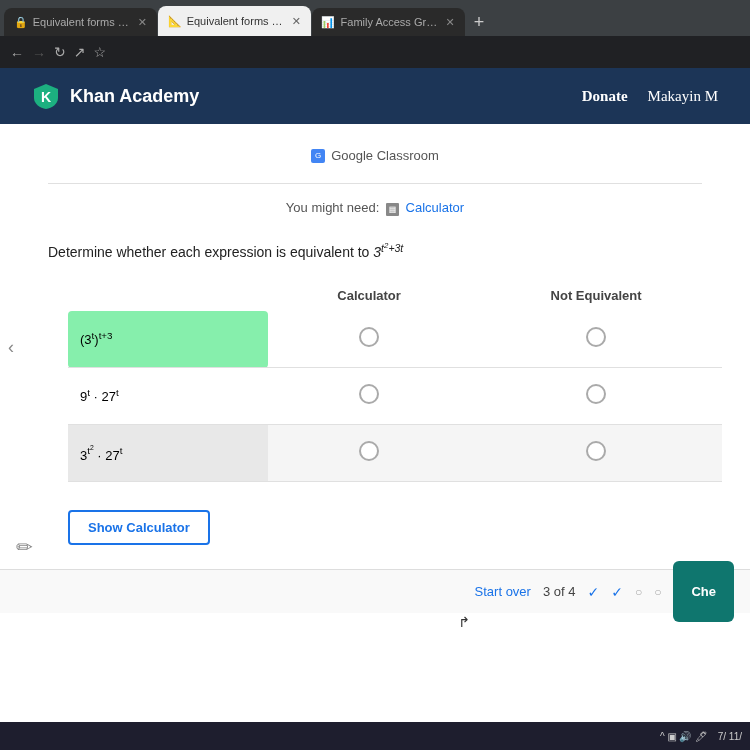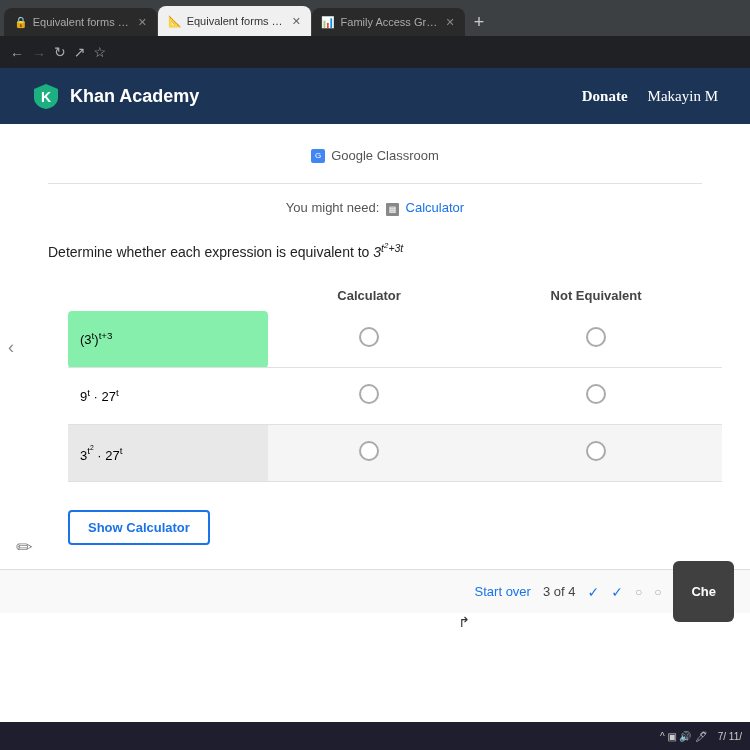--- a/index.html
+++ b/index.html
@@ -143,20 +143,20 @@
     <div style="position:absolute; bottom:10px; left:16px; font-size:20px; color:#888;">✏</div>
   </div>
 
   <div style="position:sticky; bottom:0; background:#f9f9f9; border-top:1px solid #ddd; height:44px; display:flex; align-items:center; padding:0 16px; justify-content:flex-end; gap:12px;">
     <span style="font-size:13px; color:#1a73e8; cursor:pointer; font-weight:500;">Start over</span>
     <span style="font-size:13px; color:#444;">3 of 4</span>
     <span style="color:#1a73e8; font-size:14px;">✓</span>
     <span style="color:#1a73e8; font-size:14px;">✓</span>
     <span style="color:#aaa; font-size:12px;">○</span>
     <span style="color:#aaa; font-size:12px;">○</span>
-    <button style="background:#404040; color:white; padding:23px 18px; border-radius:6px; font-size:13px; font-weight:600; border:none; cursor:pointer;">Che</button>
+    <button style="background:#0f766e; color:white; padding:23px 18px; border-radius:6px; font-size:13px; font-weight:600; border:none; cursor:pointer;">Che</button>
   </div>
 </div>
 
 <div style="background:#1e1e2e; height:28px; display:flex; align-items:center; padding:0 8px; justify-content:flex-end; gap:10px; font-size:10px; color:#ccc;">
   <span>^ ▣ 🔊 🖊</span>
   <span>7/ 11/</span>
 </div>
 
 </body></html>

